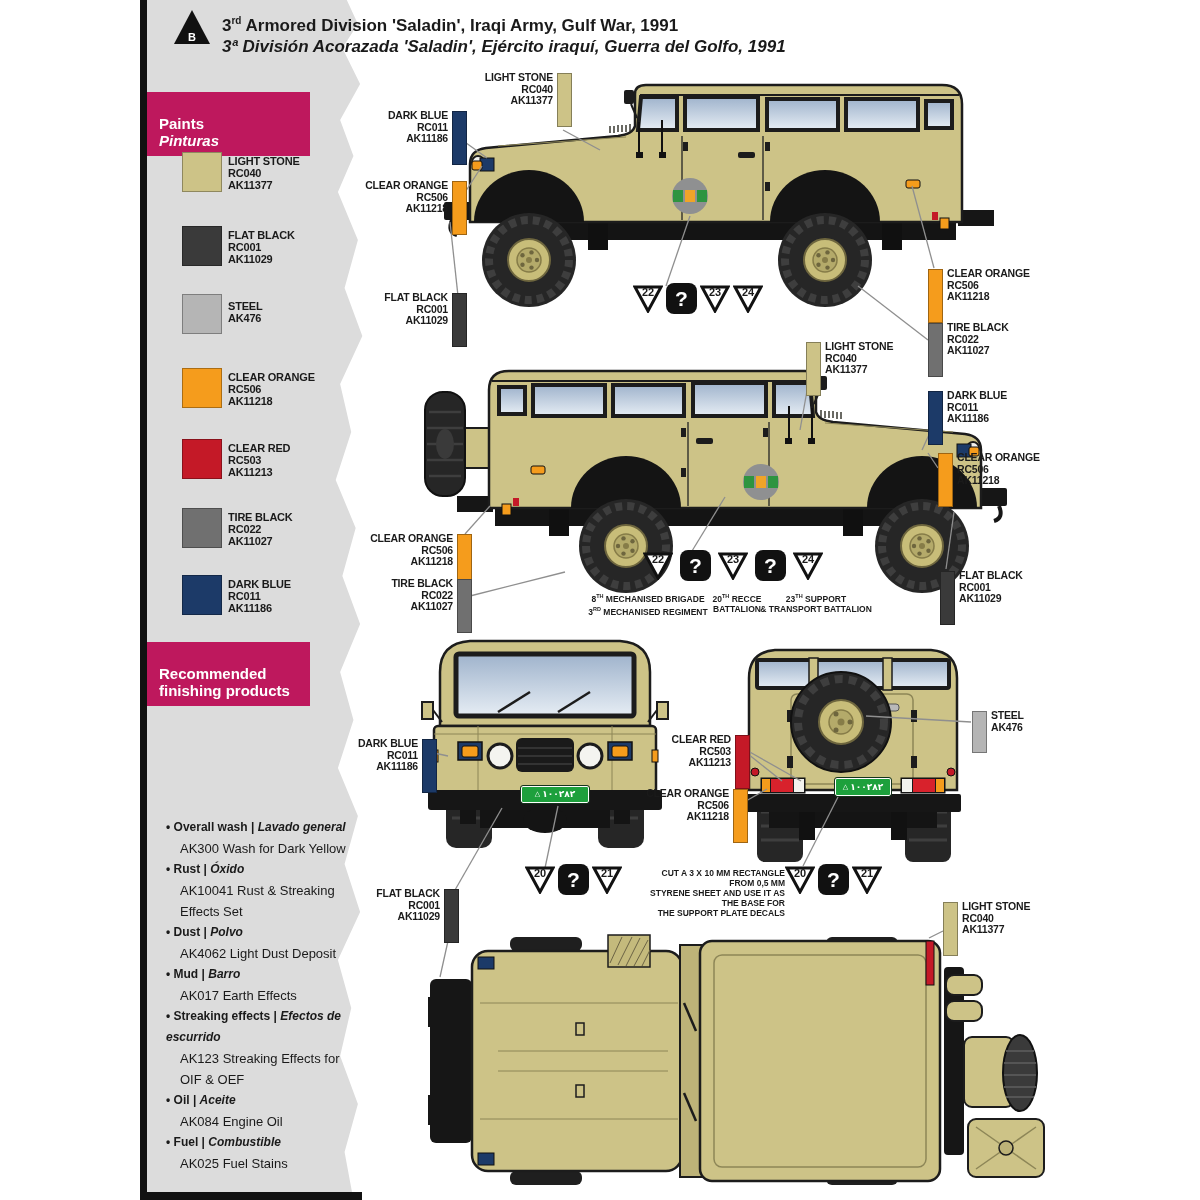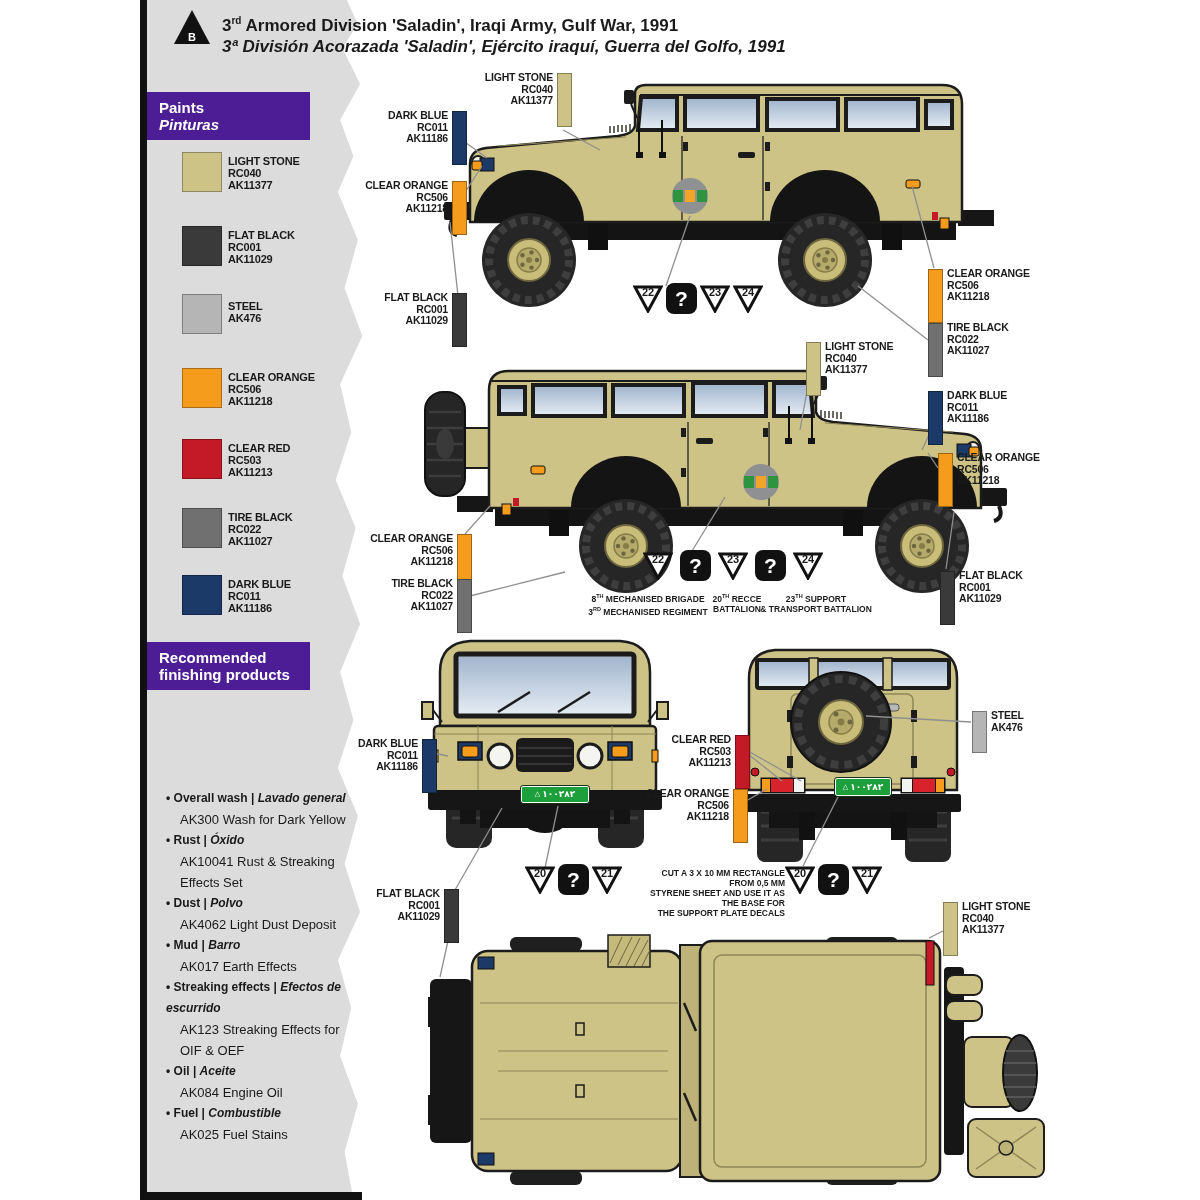--- a/index.html
+++ b/index.html
@@ -5,34 +5,34 @@
   html,body{margin:0;padding:0;background:#fff;}
   #page{position:relative;width:1200px;height:1200px;background:#ffffff;overflow:hidden;
         font-family:"Liberation Sans","DejaVu Sans",sans-serif;color:#1a1a1a;}
   
   .leftbar{position:absolute;left:140px;top:0;width:7px;height:1200px;background:#111;}
   .bottombar{position:absolute;left:140px;top:1192px;width:222px;height:8px;background:#111;}
   .sidebar-bg{position:absolute;left:147px;top:0;width:222px;height:1200px;background:#dcdcdc;
     clip-path:polygon(0 0,90% 0,95% 2%,88% 4%,96% 7%,87% 10%,93% 13%,86% 16%,95% 20%,89% 24%,97% 28%,
     87% 32%,92% 36%,85% 40%,94% 44%,88% 48%,96% 52%,87% 56%,93% 60%,86% 64%,95% 68%,89% 72%,96% 76%,
     86% 80%,92% 84%,87% 88%,95% 92%,89% 96%,93% 100%,0 100%);}
-  .obox{position:absolute;background:#4c1d95;color:#fff;padding:7px 0 7px 12px;}
+  .obox{position:absolute;background:#be185d;color:#fff;padding:23px 0 7px 12px;}
   .obox .l1{font-weight:700;font-size:15px;line-height:17px;}
   .obox .l2{font-weight:700;font-style:italic;font-size:15px;line-height:17px;}
   
   .hdr-tri{position:absolute;left:172px;top:8px;}
   .title{position:absolute;left:222px;top:10px;font-size:17px;line-height:21px;font-weight:700;}
   .title .es{font-style:italic;}
   .title sup{font-size:10px;}
   
   .swatch{position:absolute;width:38px;height:38px;border:1px solid rgba(0,0,0,.3);}
   .swlab{position:absolute;font-size:11px;line-height:12px;font-weight:700;letter-spacing:-.2px;}
   .swlab .c{display:block;font-weight:600;}
   
-  .prods{position:absolute;left:166px;top:788px;width:182px;}
+  .prods{position:absolute;left:166px;top:817px;width:182px;}
   .p-head{font-size:12px;font-weight:700;line-height:21px;}
   .p-head::before{content:"• ";}
   .p-en::after{content:" | ";}
   .p-es{font-style:italic;}
   .p-desc{font-size:13px;line-height:21px;margin-left:14px;font-weight:400;}
   
   .co{position:absolute;display:flex;gap:4px;z-index:30;}
   .co-t{display:flex;flex-direction:column;width:88px;font-size:10.5px;line-height:11.5px;
         font-weight:700;letter-spacing:-.2px;}
   .co-t span{font-weight:600;}

